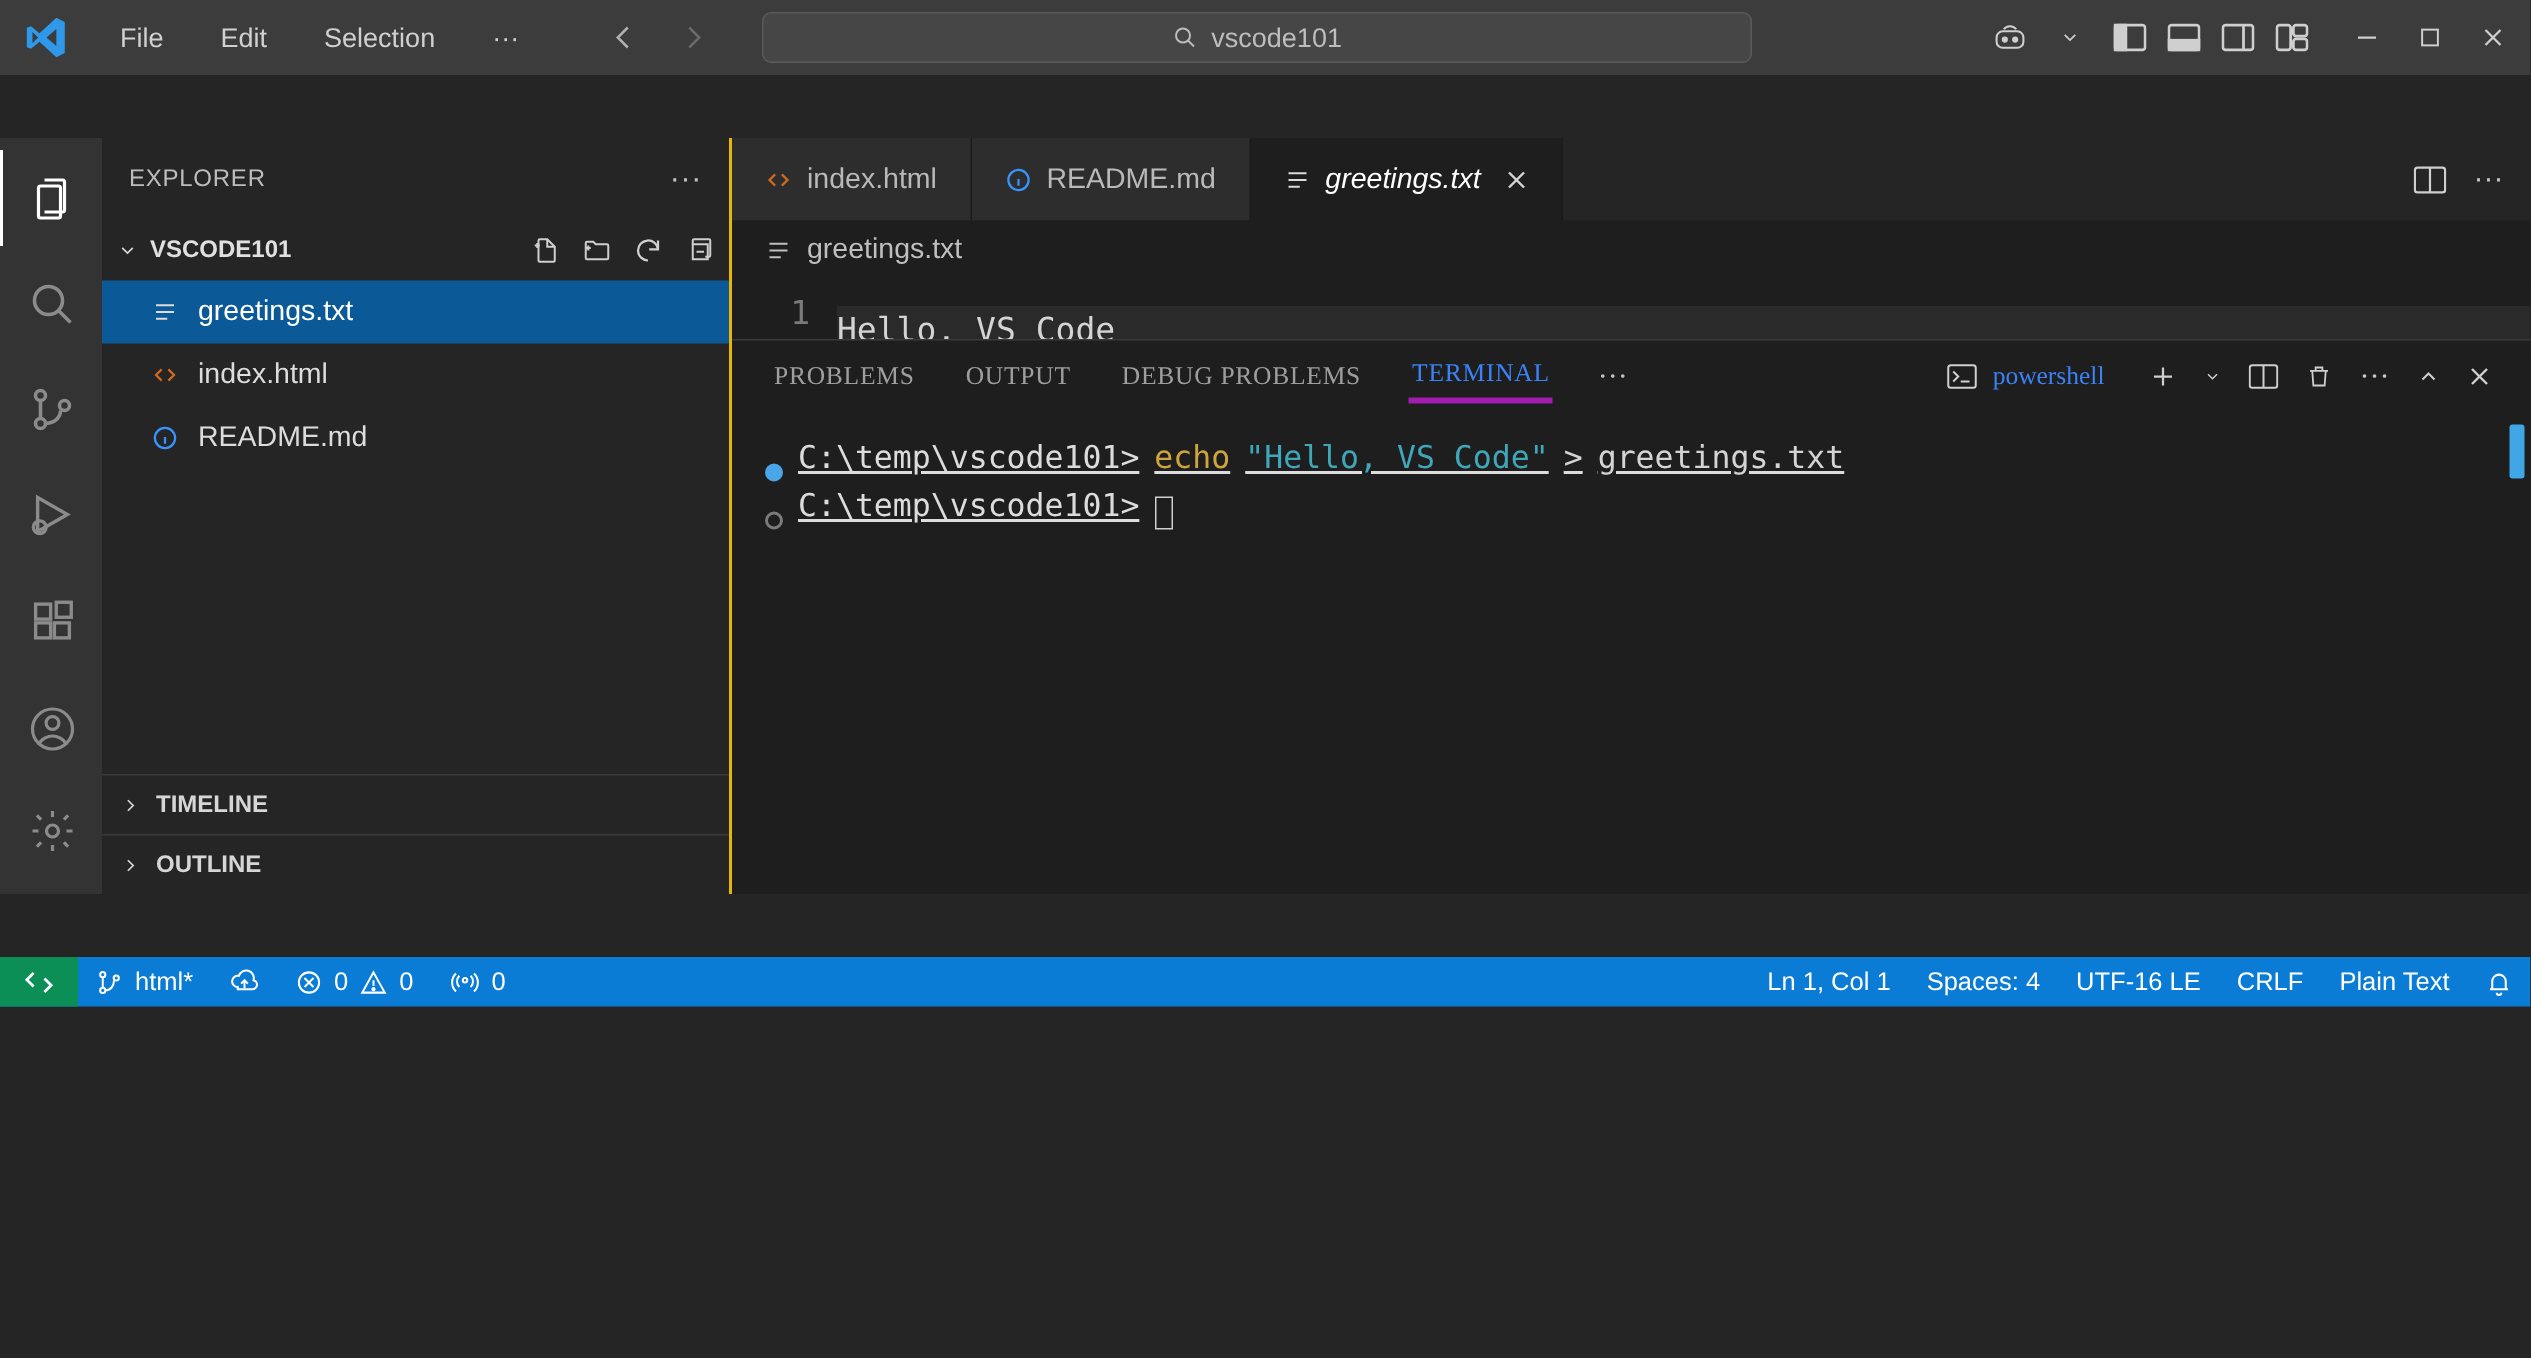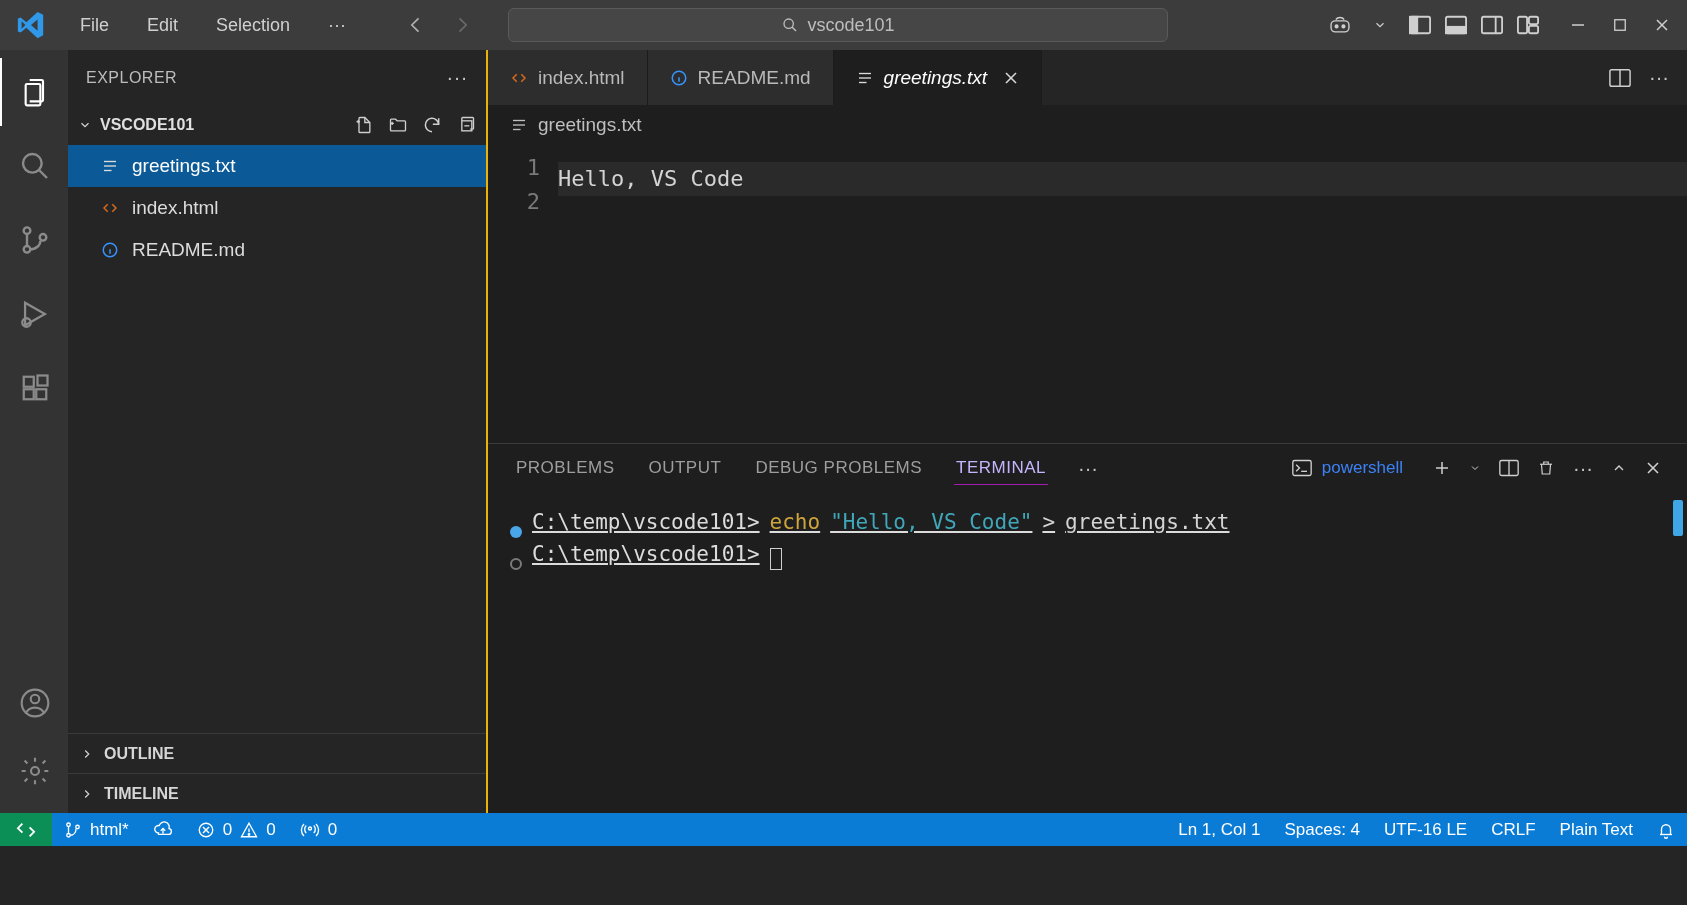--- a/index.html
+++ b/index.html
@@ -11,21 +11,21 @@
     --bg-editor:#1e1e1e;
     --bg-panel:#1e1e1e;
     --bg-tab-inactive:#2d2d2d;
     --bg-tab-active:#1e1e1e;
     --blue:#0a7cd6;
     --statusblue:#0a7cd6;
     --text-muted:#9d9d9d;
     --text:#cccccc;
     --selected:#094771;
   }
-  .app{display:flex;flex-direction:column;width:1687px;height:846px;}
+  .app{display:flex;flex-direction:column;width:1687px;height:671px;gap:42px;}
   
   .titlebar{height:50px;background:var(--bg-titlebar);display:flex;align-items:center;padding:0 8px;gap:10px;color:#cccccc;font-size:18px;}
   .titlebar .logo{width:30px;height:30px;margin:0 10px 0 8px;}
   .menu-item{padding:6px 14px;color:#d0d0d0;cursor:pointer;border-radius:4px;}
   .menu-ellipsis{padding:6px 14px;color:#d0d0d0;}
   .nav-arrows{display:flex;gap:14px;margin-left:30px;color:#9a9a9a;}
   .nav-arrow{padding:4px 6px;}
   .search-box{flex:0 0 660px;height:34px;background:#464646;border:1px solid #5a5a5a;border-radius:6px;margin-left:20px;display:flex;align-items:center;justify-content:center;gap:10px;color:#bdbdbd;}
   .titlebar-spacer{flex:1;}
   .titlebar-right{display:flex;align-items:center;gap:18px;margin-right:6px;color:#c8c8c8;}
@@ -59,23 +59,23 @@
   .tabs-spacer{flex:1;background:#252526;}
   .tabs-actions{display:flex;align-items:center;gap:18px;padding:0 18px;background:#252526;color:#c6c6c6;}
 
   .breadcrumb{height:40px;display:flex;align-items:center;gap:10px;padding-left:22px;color:#bfbfbf;font-size:19px;background:var(--bg-editor);}
   .editor{flex:1;display:flex;background:var(--bg-editor);font-family:Consolas,monospace;font-size:22px;min-height:0;}
   .gutter{width:70px;text-align:right;color:#7a7a7a;padding:6px 18px 0 0;line-height:34px;}
   .code{flex:1;padding-top:6px;line-height:34px;color:#d4d4d4;}
   .code-line.current{background:#2a2a2a;margin-top:11px;}
 
   .panel{height:370px;background:var(--bg-panel);border-top:1px solid #3a3a3a;display:flex;flex-direction:column;}
-  .panel-tabs{height:48px;display:flex;align-items:center;gap:30px;padding:0 26px;color:#9e9e9e;font-size:17px;}
+  .panel-tabs{height:48px;display:flex;align-items:center;gap:30px;padding:0 26px;color:#9e9e9e;font-size:17px;font-family:Liberation Serif, serif;}
   .panel-tab{padding:6px 2px;cursor:pointer;letter-spacing:.5px;}
-  .panel-tab.active{color:#c4b5fd;border-bottom:1px solid #a21caf;}
+  .panel-tab.active{color:#3b82f6;border-bottom:4px solid #a21caf;}
   .panel-tabs .spacer{flex:1;}
   .panel-tabs .term-select{display:flex;align-items:center;gap:10px;color:#3b82f6;}
   .panel-actions{display:flex;align-items:center;gap:18px;color:#c6c6c6;}
   .terminal{flex:1;padding:14px 22px;font-family:Consolas,monospace;font-size:21px;line-height:32px;color:#dcdcdc;position:relative;}
   .term-line{display:flex;align-items:flex-end;gap:10px;text-decoration:underline;}
   .dot-filled{width:12px;height:12px;border-radius:50%;background:#49a7e9;}
   .dot-open{width:12px;height:12px;border-radius:50%;border:2px solid #7b7b7b;}
   .ps-cmd{color:#cfa43c;}
   .ps-str{color:#3fa7b9;}
   .ps-punct{color:#d4d4d4;}
@@ -308,27 +308,27 @@
               </svg>
             </span>
           <span>README.md</span>
         </div>
       </div>
       <div class="sidebar-bottom">
         <div class="collapsed-section">
           <svg width="14" height="14" viewBox="0 0 24 24" fill="none" stroke="#d6d6d6" stroke-width="2">
               <path d="M9 6l6 6-6 6"></path>
             </svg>
-          <span>OUTLINE</span>
+          <span>TIMELINE</span>
         </div>
         <div class="collapsed-section">
           <svg width="14" height="14" viewBox="0 0 24 24" fill="none" stroke="#d6d6d6" stroke-width="2">
               <path d="M9 6l6 6-6 6"></path>
             </svg>
-          <span>TIMELINE</span>
+          <span>OUTLINE</span>
         </div>
       </div>
     </div>
 
     <div class="main">
       <div class="tabs">
         <div class="tab">
           <span>
               <svg width="18" height="18" viewBox="0 0 24 24" fill="none" stroke="#d1691e" stroke-width="2">
                 <path d="M9 7l-5 5 5 5"></path>

